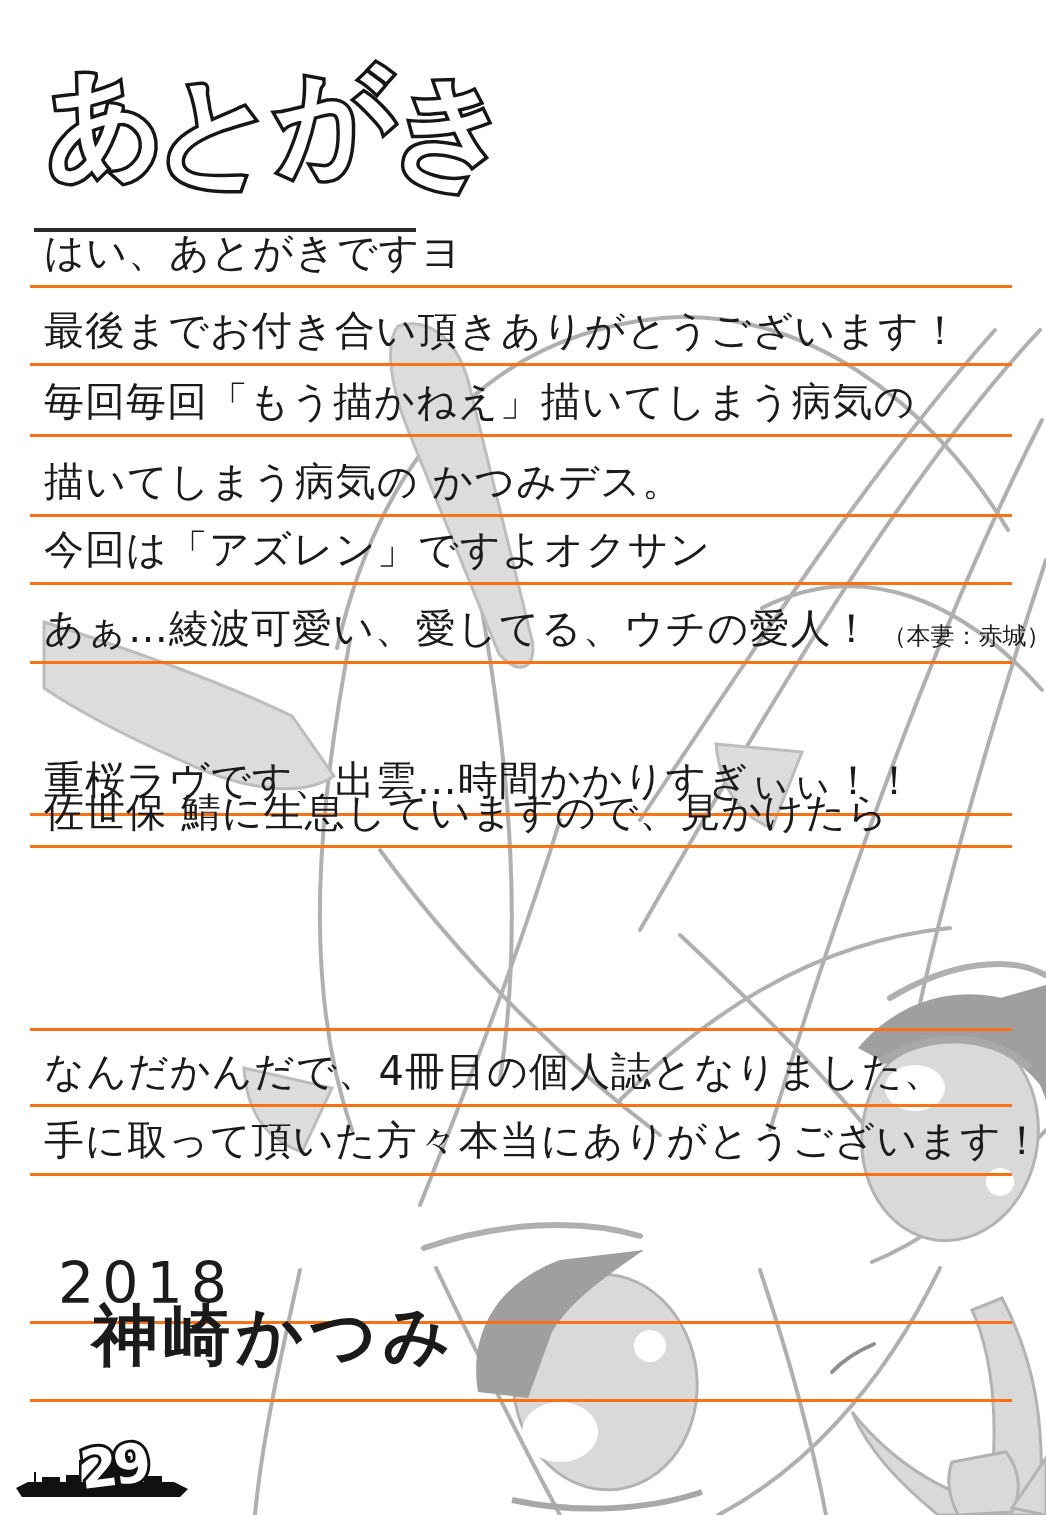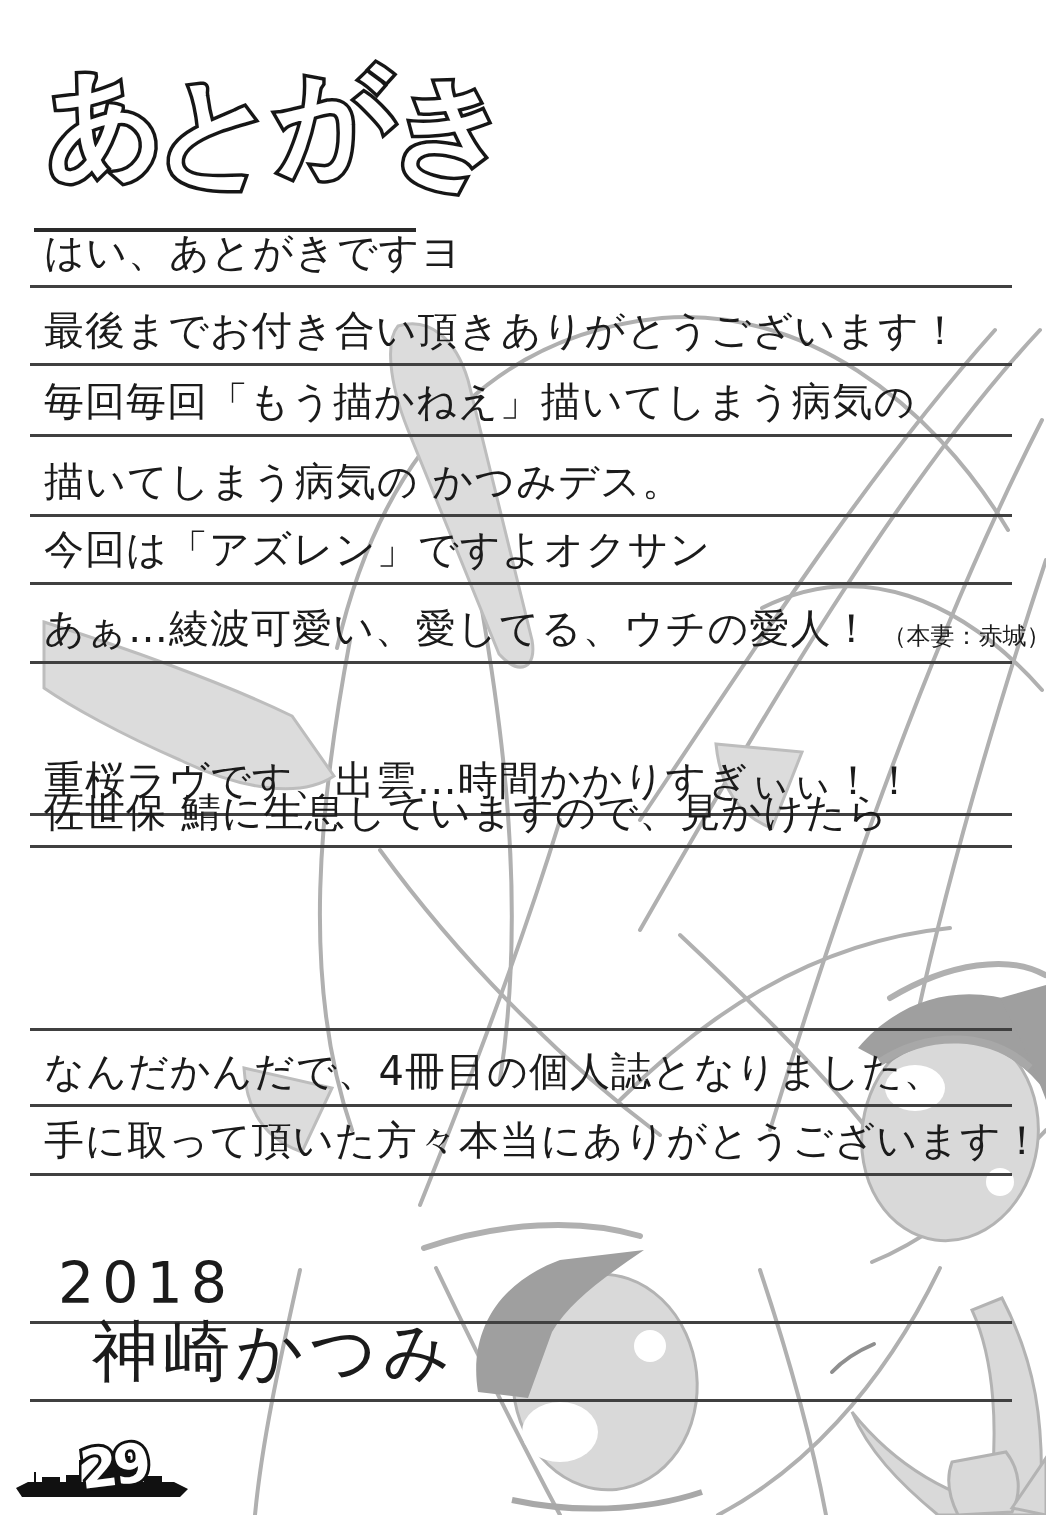--- a/index.html
+++ b/index.html
@@ -38,36 +38,36 @@
   .title span:nth-child(4){ transform:rotate(5deg) translateY(8px); margin-left:-2px; }
   .title-underline {
     position:absolute; top:228px; left:34px;
     width:382px; height:4px; background:#2a2a2a;
     z-index:3;
   }
 
   
   .line {
     position:absolute; left:30px; width:982px; height:72px;
-    border-bottom:3px solid #404040;
+    border-bottom:3px solid #f97316;
     box-sizing:border-box;
     display:flex; align-items:flex-end;
     padding:0 0 5px 14px;
     font-size:40px; letter-spacing:1px;
     white-space:nowrap;
     z-index:2;
   }
   .line .note {
     font-size:24px; letter-spacing:0;
     padding-left:10px; padding-bottom:4px;
   }
   .line.year { font-size:57px; letter-spacing:8px; padding-left:28px; }
   .line.signature {
     height:92px; font-size:66px; letter-spacing:6px;
-    padding-left:62px; padding-bottom:2px;
+    padding-left:62px; padding-bottom:18px;font-weight:bold;
   }
 
   
   .ship {
     position:absolute; left:12px; top:1452px;
     width:185px; height:52px; z-index:2;
   }
   .page-number {
     position:absolute; left:80px; top:1440px;
     font-size:54px; font-weight:bold; line-height:1;

